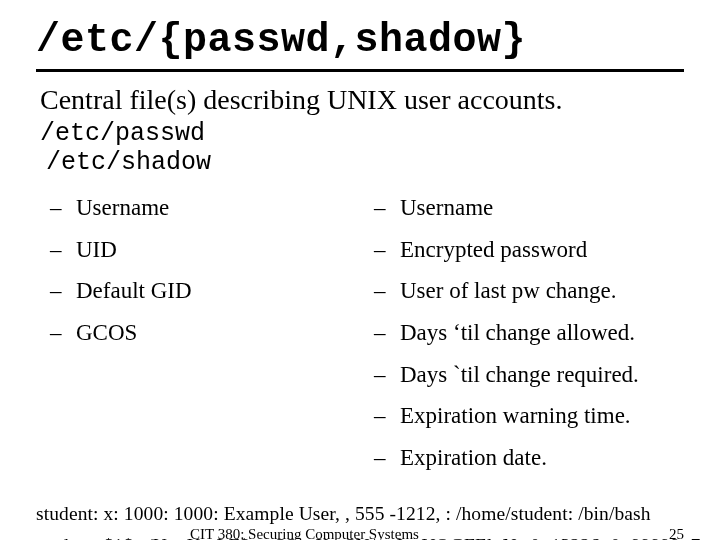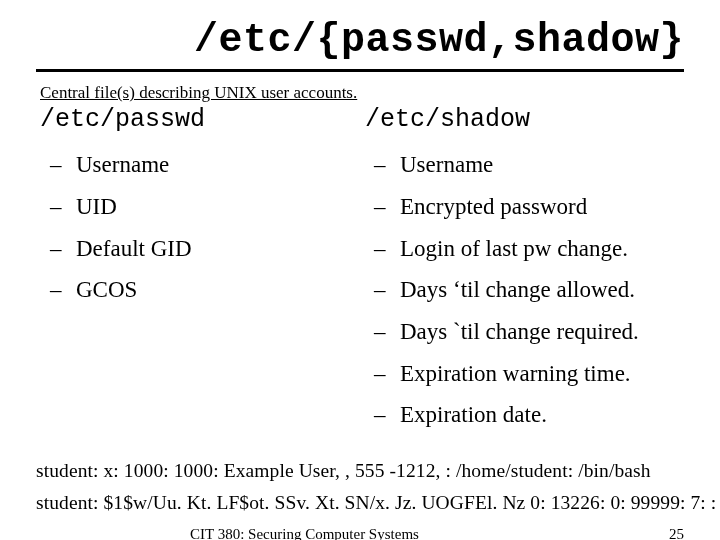--- a/index.html
+++ b/index.html
@@ -13,38 +13,38 @@
     overflow: hidden;
   }
   .slide {
     width: 100%;
     height: 100%;
     padding: 18px 36px 0 36px;
   }
   .title {
     font-family: "Courier New", Courier, monospace;
     font-size: 40px;
-    text-align: right;
+    text-align: left;
     margin-bottom: 6px;
     letter-spacing: 0.5px;
   }
   .hr {
     border: none;
     border-top: 3px solid #000;
     margin: 0 0 10px 0;
   }
   .intro {
-    font-size: 17px;
+    font-size: 28px;
     margin: 4px 0 2px 4px;
     line-height: 1.25;
-    text-decoration: underline;
   }
   .subheads {
     display: flex;
     margin: 2px 0 6px 4px;
+    flex-direction: column;
   }
   .subhead {
     font-family: "Courier New", Courier, monospace;
     font-size: 25px;
     flex: 1;
   }
   .subhead.right { padding-left: 6px; }
   .cols {
     display: flex;
     margin: 4px 0 0 0;
@@ -113,21 +113,21 @@
         <li>Username</li>
         <li>UID</li>
         <li>Default GID</li>
         <li>GCOS</li>
       </ul>
     </div>
     <div class="col">
       <ul>
         <li>Username</li>
         <li>Encrypted password</li>
-        <li>Login of last pw change.</li>
+        <li>User of last pw change.</li>
         <li>Days ‘til change allowed.</li>
         <li>Days `til change required.</li>
         <li>Expiration warning time.</li>
         <li>Expiration date.</li>
       </ul>
     </div>
   </div>
 
   <div class="examples">
     <div class="example-line">student: x: 1000: 1000: Example User, , 555 -1212, : /home/student: /bin/bash</div>

